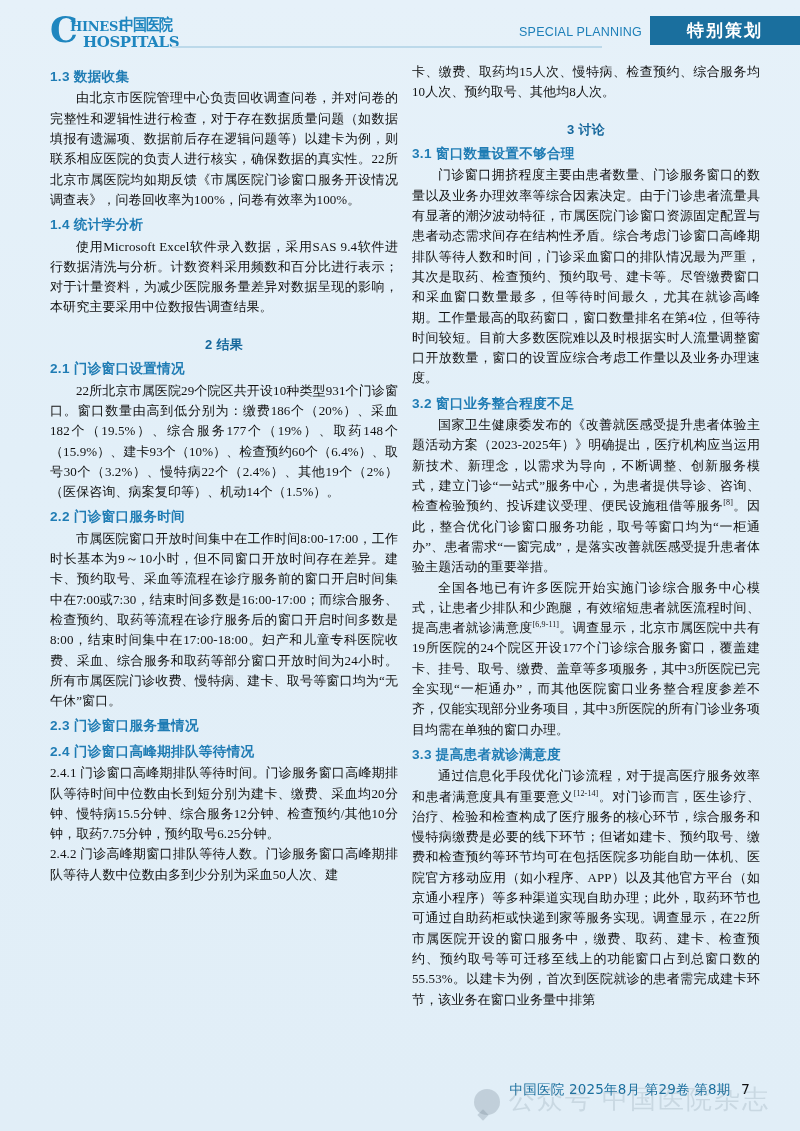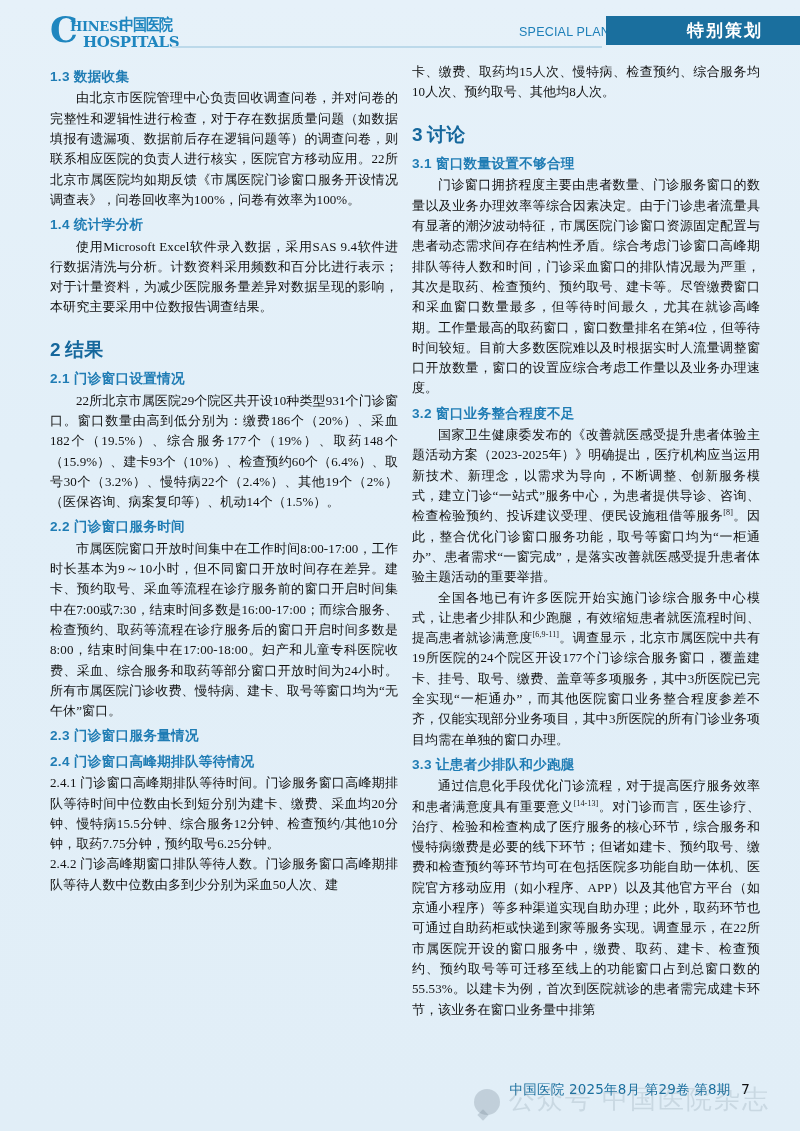--- a/index.html
+++ b/index.html
@@ -110,21 +110,20 @@
     height: 29px;
     background: #1a6f9e;
     color: #ffffff;
     font-family: "DejaVu Sans", "Liberation Sans", sans-serif;
     font-size: 17px;
     font-weight: 700;
     letter-spacing: 2px;
     display: flex;
     align-items: center;
     justify-content: center;
-    padding-left: 44px;
   }
 
   
   .columns {
     position: absolute;
     left: 0;
     top: 62px;
     width: 800px;
     height: 1010px;
     padding-left: 24px;
@@ -135,26 +134,27 @@
     width: 348px;
     height: 1010px;
     overflow: hidden;
   }
   .col-left  { left: 50px;  }
   .col-right { left: 412px; }
 
   
   .h2 {
     font-family: "DejaVu Sans", "Liberation Sans", sans-serif;
-    font-size: 19px;
+    font-size: 13px;
     font-weight: 700;
     color: #15679c;
     margin: 5px 0 1px 0;
     line-height: 1.5;
     letter-spacing: 0.3px;
+    text-align: center;
   }
   .h3 {
     font-family: "DejaVu Sans", "Liberation Sans", sans-serif;
     font-size: 13.6px;
     font-weight: 700;
     color: #1f7cb4;
     margin: 4px 0 1px 0;
     line-height: 1.5;
     letter-spacing: 0.3px;
   }
@@ -265,21 +265,21 @@
     <div class="header-badge">特别策划</div>
   </div>
 
   <div class="columns">
 
     <div class="col col-left">
 
       <div class="h3">
         <span class="num">1.3</span><span>数据收集</span>
       </div>
-      <p class="body indent">由北京市医院管理中心负责回收调查问卷，并对问卷的完整性和逻辑性进行检查，对于存在数据质量问题（如数据填报有遗漏项、数据前后存在逻辑问题等）的调查问卷，则联系相应医院的负责人进行核实，医院官方移动应用。22所北京市属医院均如期反馈《市属医院门诊窗口服务开设情况调查表》，问卷回收率为100%，问卷有效率为100%。</p>
+      <p class="body indent">由北京市医院管理中心负责回收调查问卷，并对问卷的完整性和逻辑性进行检查，对于存在数据质量问题（如数据填报有遗漏项、数据前后存在逻辑问题等）以建卡为例，则联系相应医院的负责人进行核实，确保数据的真实性。22所北京市属医院均如期反馈《市属医院门诊窗口服务开设情况调查表》，问卷回收率为100%，问卷有效率为100%。</p>
 
       <div class="h3">
         <span class="num">1.4</span><span>统计学分析</span>
       </div>
       <p class="body indent">使用Microsoft Excel软件录入数据，采用SAS 9.4软件进行数据清洗与分析。计数资料采用频数和百分比进行表示；对于计量资料，为减少医院服务量差异对数据呈现的影响，本研究主要采用中位数报告调查结果。</p>
 
       <div class="gap"></div>
 
       <div class="h2">
         <span class="num">2</span><span>结果</span>
@@ -322,23 +322,23 @@
       </div>
       <p class="body indent">门诊窗口拥挤程度主要由患者数量、门诊服务窗口的数量以及业务办理效率等综合因素决定。由于门诊患者流量具有显著的潮汐波动特征，市属医院门诊窗口资源固定配置与患者动态需求间存在结构性矛盾。综合考虑门诊窗口高峰期排队等待人数和时间，门诊采血窗口的排队情况最为严重，其次是取药、检查预约、预约取号、建卡等。尽管缴费窗口和采血窗口数量最多，但等待时间最久，尤其在就诊高峰期。工作量最高的取药窗口，窗口数量排名在第4位，但等待时间较短。目前大多数医院难以及时根据实时人流量调整窗口开放数量，窗口的设置应综合考虑工作量以及业务办理速度。</p>
 
       <div class="h3">
         <span class="num">3.2</span><span>窗口业务整合程度不足</span>
       </div>
       <p class="body indent"><span>国家卫生健康委发布的《改善就医感受提升患者体验主题活动方案（2023-2025年）》明确提出，医疗机构应当运用新技术、新理念，以需求为导向，不断调整、创新服务模式，建立门诊“一站式”服务中心，为患者提供导诊、咨询、检查检验预约、投诉建议受理、便民设施租借等服务</span><sup>[8]</sup><span>。因此，整合优化门诊窗口服务功能，取号等窗口均为“一柜通办”、患者需求“一窗完成”，是落实改善就医感受提升患者体验主题活动的重要举措。</span></p>
       <p class="body indent"><span>全国各地已有许多医院开始实施门诊综合服务中心模式，让患者少排队和少跑腿，有效缩短患者就医流程时间、提高患者就诊满意度</span><sup>[6,9-11]</sup><span>。调查显示，北京市属医院中共有19所医院的24个院区开设177个门诊综合服务窗口，覆盖建卡、挂号、取号、缴费、盖章等多项服务，其中3所医院已完全实现“一柜通办”，而其他医院窗口业务整合程度参差不齐，仅能实现部分业务项目，其中3所医院的所有门诊业务项目均需在单独的窗口办理。</span></p>
 
       <div class="h3">
-        <span class="num">3.3</span><span>让患者少排队和少跑腿</span>
-      </div>
-      <p class="body indent"><span>通过信息化手段优化门诊流程，对于提高医疗服务效率和患者满意度具有重要意义</span><sup>[14-13]</sup><span>。对门诊而言，医生诊疗、治疗、检验和检查构成了医疗服务的核心环节，综合服务和慢特病缴费是必要的线下环节；但诸如建卡、预约取号、缴费和检查预约等环节均可在包括医院多功能自助一体机、医院官方移动应用（如小程序、APP）以及其他官方平台（如京通小程序）等多种渠道实现自助办理；此外，取药环节也可通过自助药柜或快递到家等服务实现。调查显示，在22所市属医院开设的窗口服务中，缴费、取药、建卡、检查预约、预约取号等可迁移至线上的功能窗口占到总窗口数的55.53%。以建卡为例，首次到医院就诊的患者需完成建卡环节，该业务在窗口业务量中排第</span></p>
+        <span class="num">3.3</span><span>提高患者就诊满意度</span>
+      </div>
+      <p class="body indent"><span>通过信息化手段优化门诊流程，对于提高医疗服务效率和患者满意度具有重要意义</span><sup>[12-14]</sup><span>。对门诊而言，医生诊疗、治疗、检验和检查构成了医疗服务的核心环节，综合服务和慢特病缴费是必要的线下环节；但诸如建卡、预约取号、缴费和检查预约等环节均可在包括医院多功能自助一体机、医院官方移动应用（如小程序、APP）以及其他官方平台（如京通小程序）等多种渠道实现自助办理；此外，取药环节也可通过自助药柜或快递到家等服务实现。调查显示，在22所市属医院开设的窗口服务中，缴费、取药、建卡、检查预约、预约取号等可迁移至线上的功能窗口占到总窗口数的55.53%。以建卡为例，首次到医院就诊的患者需完成建卡环节，该业务在窗口业务量中排第</span></p>
 
     </div>
   </div>
 
   <div class="footer">
     <div class="footer-line">
       <span>中国医院</span>
       <span>2025年8月 第29卷 第8期</span>
       <span class="footer-page">7</span>
     </div>

